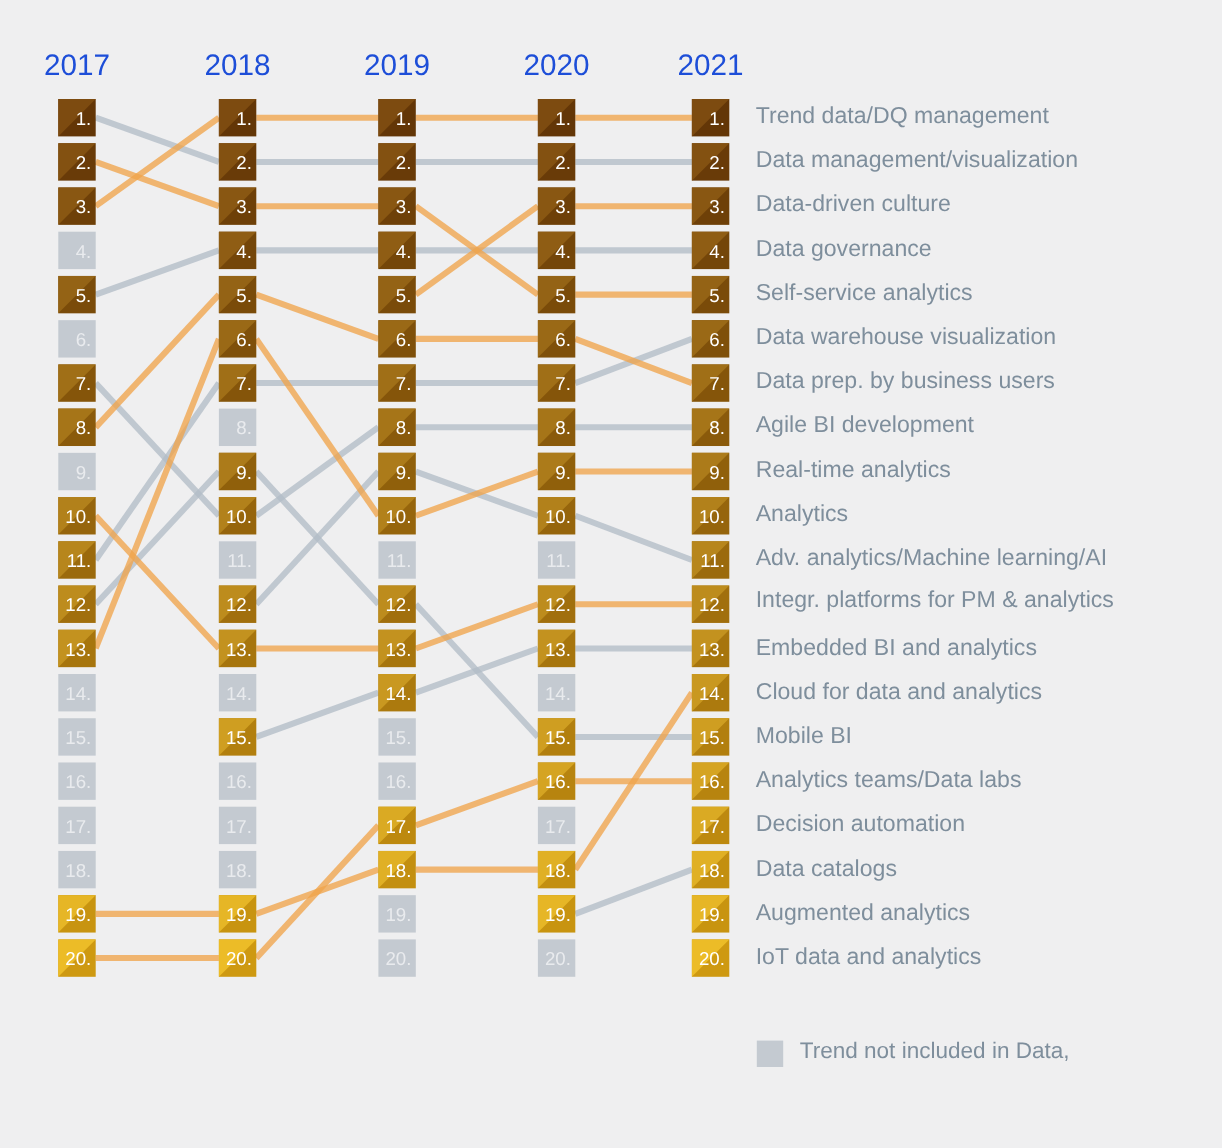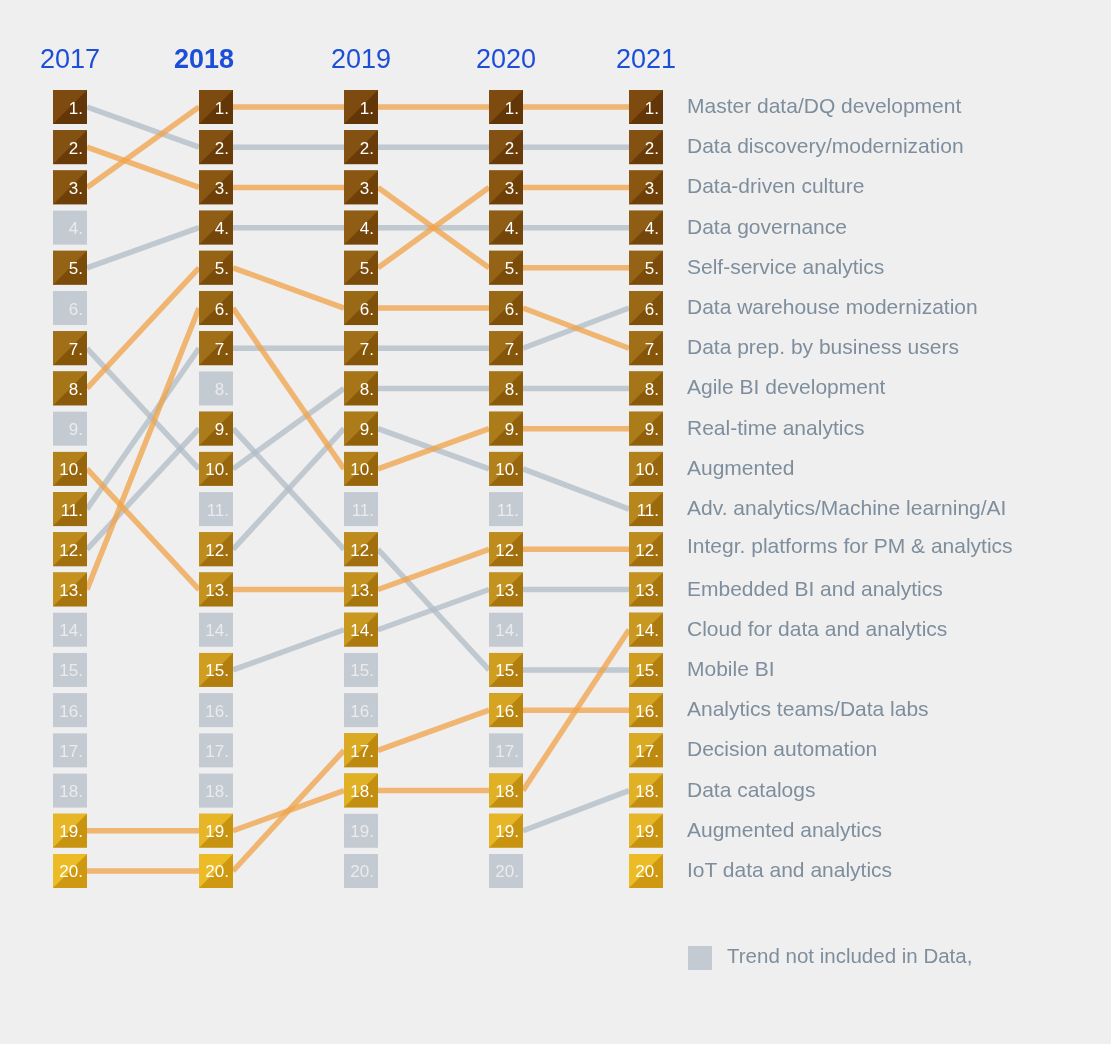--- a/index.html
+++ b/index.html
@@ -584,36 +584,36 @@
         </g>
         <g>
           <rect x="629" y="853.99" width="34" height="34" fill="rgb(206,153,17)"></rect>
           <polygon points="629,853.99 663,853.99 629,887.99" fill="rgb(236,188,39)"></polygon>
           <text x="659" y="877.49" text-anchor="end" font-size="17" font-family="&quot;Liberation Sans&quot;, sans-serif" fill="#ffffff">20.</text>
         </g>
       </g>
     </svg>
   <div id="year-row">
       <div class="year-label" style="left: 70px; top: 44px;">2017</div>
-      <div class="year-label" style="left: 204px; top: 44px; font-weight: bold;">2018</div>
+      <div class="year-label" style="left: 216px; top: 44px;">2018</div>
       <div class="year-label" style="left: 361px; top: 44px;">2019</div>
       <div class="year-label" style="left: 506px; top: 44px;">2020</div>
       <div class="year-label" style="left: 646px; top: 44px;">2021</div>
     </div>
   <div id="trend-labels">
-      <div class="trend-label" style="left: 687px; top: 95px;">Master data/DQ development</div>
-      <div class="trend-label" style="left: 687px; top: 135.21px;">Data discovery/modernization</div>
+      <div class="trend-label" style="left: 687px; top: 95px;">Trend data/DQ management</div>
+      <div class="trend-label" style="left: 687px; top: 135.21px;">Data management/visualization</div>
       <div class="trend-label" style="left: 687px; top: 175.42px;">Data-driven culture</div>
       <div class="trend-label" style="left: 687px; top: 215.63px;">Data governance</div>
       <div class="trend-label" style="left: 687px; top: 255.84px;">Self-service analytics</div>
-      <div class="trend-label" style="left: 687px; top: 296.05px;">Data warehouse modernization</div>
+      <div class="trend-label" style="left: 687px; top: 296.05px;">Data warehouse visualization</div>
       <div class="trend-label" style="left: 687px; top: 336.26px;">Data prep. by business users</div>
       <div class="trend-label" style="left: 687px; top: 376.47px;">Agile BI development</div>
       <div class="trend-label" style="left: 687px; top: 416.68px;">Real-time analytics</div>
-      <div class="trend-label" style="left: 687px; top: 456.89px;">Augmented</div>
+      <div class="trend-label" style="left: 687px; top: 456.89px;">Analytics</div>
       <div class="trend-label" style="left: 687px; top: 497.1px;">Adv. analytics/Machine learning/AI</div>
       <div class="trend-label" style="left: 687px; top: 535px;">Integr. platforms for PM &amp; analytics</div>
       <div class="trend-label" style="left: 687px; top: 577.52px;">Embedded BI and analytics</div>
       <div class="trend-label" style="left: 687px; top: 617.73px;">Cloud for data and analytics</div>
       <div class="trend-label" style="left: 687px; top: 657.94px;">Mobile BI</div>
       <div class="trend-label" style="left: 687px; top: 698.15px;">Analytics teams/Data labs</div>
       <div class="trend-label" style="left: 687px; top: 738.36px;">Decision automation</div>
       <div class="trend-label" style="left: 687px; top: 778.57px;">Data catalogs</div>
       <div class="trend-label" style="left: 687px; top: 818.78px;">Augmented analytics</div>
       <div class="trend-label" style="left: 687px; top: 858.99px;">IoT data and analytics</div>

